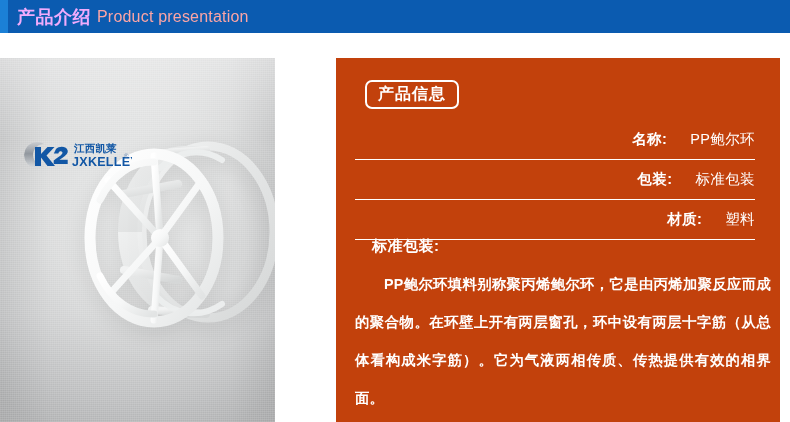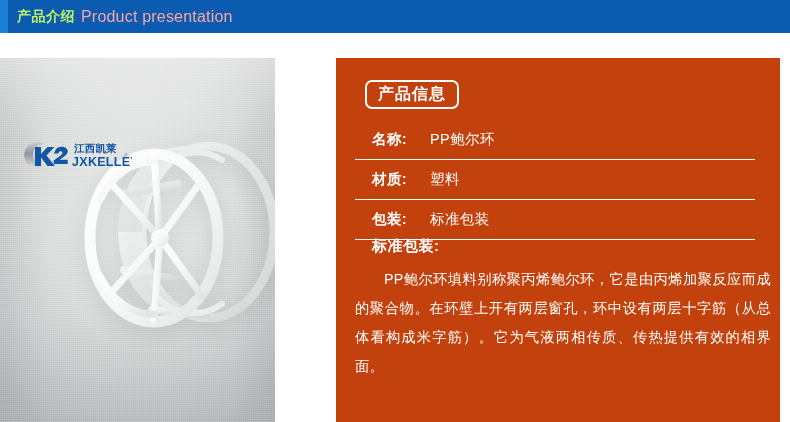--- a/index.html
+++ b/index.html
@@ -18,21 +18,21 @@
   }
   .header-stripe{
     position:absolute;left:0;top:0;width:8px;height:33px;
     background:#1b80d6;
   }
   .header-text{
     position:absolute;left:17px;top:0;height:33px;
     display:flex;align-items:center;gap:6px;white-space:nowrap;
   }
   .header-cn{
-    color:#bef264;font-size:14px;font-weight:bold;letter-spacing:.5px;
+    color:#f0abfc;font-size:18px;font-weight:bold;letter-spacing:.5px;
   }
   .header-en{
     color:#fca5a5;font-size:16px;font-weight:normal;letter-spacing:.2px;
   }
 
   
   .content{
     position:absolute;left:0;top:58px;width:790px;height:364px;
   }
 
@@ -83,36 +83,37 @@
     line-height:1.15;
   }
   .rows{
     position:absolute;left:19px;top:62px;width:400px;
   }
   .row{
     position:relative;height:39px;
     border-bottom:1.6px solid #ffffff;
     display:flex;align-items:center;
     padding-left:17px;
+    justify-content:flex-end;
   }
   .row-label{
     color:#ffffff;font-size:14.5px;font-weight:bold;letter-spacing:.4px;
   }
   .row-value{
     color:#ffffff;font-size:14.5px;font-weight:normal;letter-spacing:.4px;
     margin-left:23px;
   }
   .desc-title{
     position:absolute;left:36px;top:179px;
     color:#ffffff;font-size:15px;font-weight:bold;letter-spacing:.5px;
   }
   .desc-body{
     position:absolute;left:19px;top:207px;width:416px;
-    color:#ffffff;font-size:14.3px;font-weight:normal;
-    line-height:29px;letter-spacing:.2px;
+    color:#ffffff;font-size:14.3px;font-weight:bold;
+    line-height:38px;letter-spacing:.2px;
     text-indent:29px;text-align:justify;
   }
 </style>
 </head>
 <body>
 
 <div class="page">
 
   <div class="header">
     <div class="header-stripe"></div>
@@ -212,27 +213,27 @@
     <div class="info-panel">
 
       <div class="badge">产品信息</div>
 
       <div class="rows">
         <div class="row">
           <span class="row-label">名称:</span>
           <span class="row-value">PP鲍尔环</span>
         </div>
         <div class="row">
+          <span class="row-label">包装:</span>
+          <span class="row-value">标准包装</span>
+        </div>
+        <div class="row">
           <span class="row-label">材质:</span>
           <span class="row-value">塑料</span>
         </div>
-        <div class="row">
-          <span class="row-label">包装:</span>
-          <span class="row-value">标准包装</span>
-        </div>
       </div>
 
       <div class="desc-title">标准包装:</div>
       <div class="desc-body">PP鲍尔环填料别称聚丙烯鲍尔环，它是由丙烯加聚反应而成的聚合物。在环壁上开有两层窗孔，环中设有两层十字筋（从总体看构成米字筋）。它为气液两相传质、传热提供有效的相界面。</div>
 
     </div>
 
   </div>
 </div>
 

